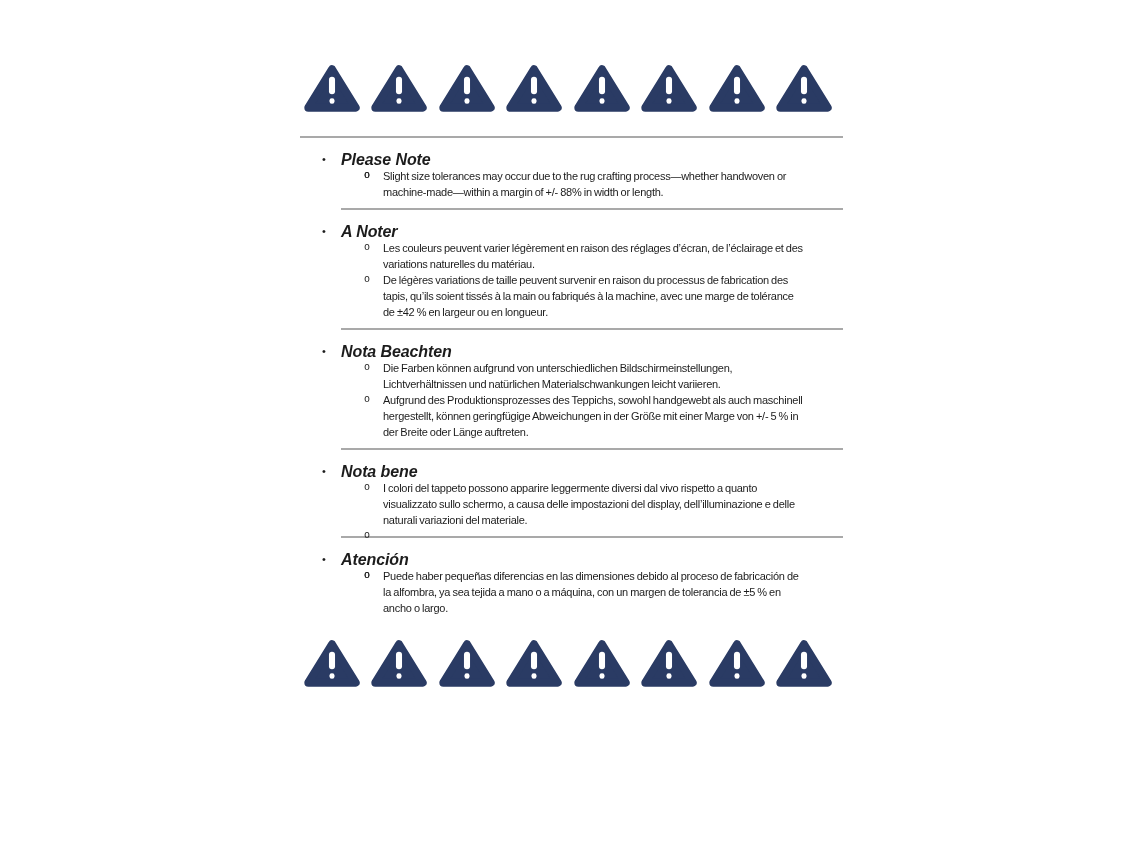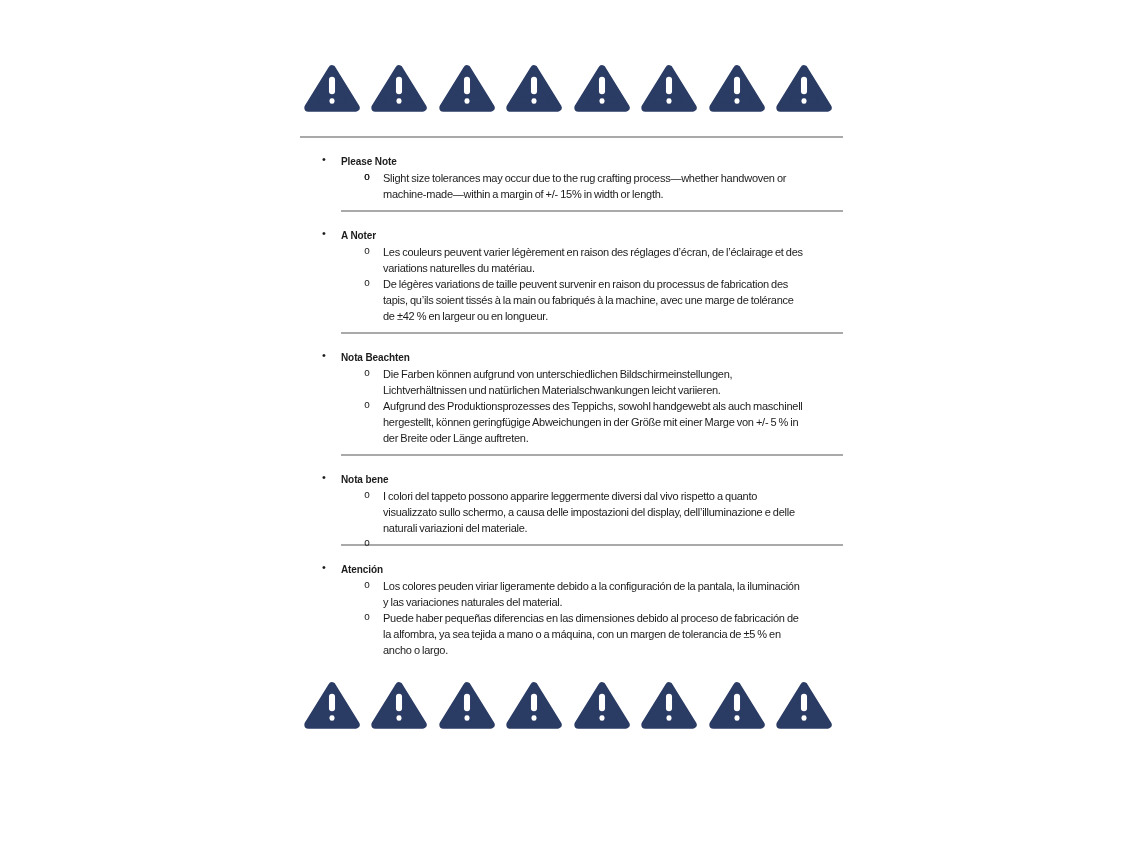--- a/index.html
+++ b/index.html
@@ -51,22 +51,23 @@
   }
   .h-row .bullet1 {
     position: absolute;
     left: 22px;
     top: 0;
     font-size: 11px;
     line-height: 17px;
   }
   .h-title {
     font-weight: bold;
-    font-size: 10px;
+    font-size: 16px;
     letter-spacing: -0.1px;
+    font-style: italic;
   }
   .item {
     position: relative;
     padding-left: 83px;
     line-height: 16px;
   }
   .item .bullet2 {
     position: absolute;
     left: 64px;
     top: 0px;
@@ -137,21 +138,21 @@
       <div class="h-row">
         <span class="bullet1">•</span>
         <span class="h-title">Please Note</span>
       </div>
       <div class="item">
         <span class="bullet2">o</span>
       </div>
       <div class="item">
         <span class="bullet2">o</span>
         <div class="item-text">Slight size tolerances may occur due to the rug crafting process—whether handwoven or
-machine-made—within a margin of +/- 15% in width or length.</div>
+machine-made—within a margin of +/- 88% in width or length.</div>
       </div>
     </div>
     <div class="hr-indent"></div>
 
     <div class="section">
       <div class="h-row">
         <span class="bullet1">•</span>
         <span class="h-title">A Noter</span>
       </div>
       <div class="item">
@@ -204,22 +205,20 @@
     </div>
     <div class="hr-indent"></div>
 
     <div class="section">
       <div class="h-row">
         <span class="bullet1">•</span>
         <span class="h-title">Atención</span>
       </div>
       <div class="item">
         <span class="bullet2">o</span>
-        <div class="item-text">Los colores peuden viriar ligeramente debido a la configuración de la pantala, la iluminación
-y las variaciones naturales del material.</div>
       </div>
       <div class="item">
         <span class="bullet2">o</span>
         <div class="item-text">Puede haber pequeñas diferencias en las dimensiones debido al proceso de fabricación de
 la alfombra, ya sea tejida a mano o a máquina, con un margen de tolerancia de ±5 % en
 ancho o largo.</div>
       </div>
     </div>
 
     <div class="tri-row bottom">

